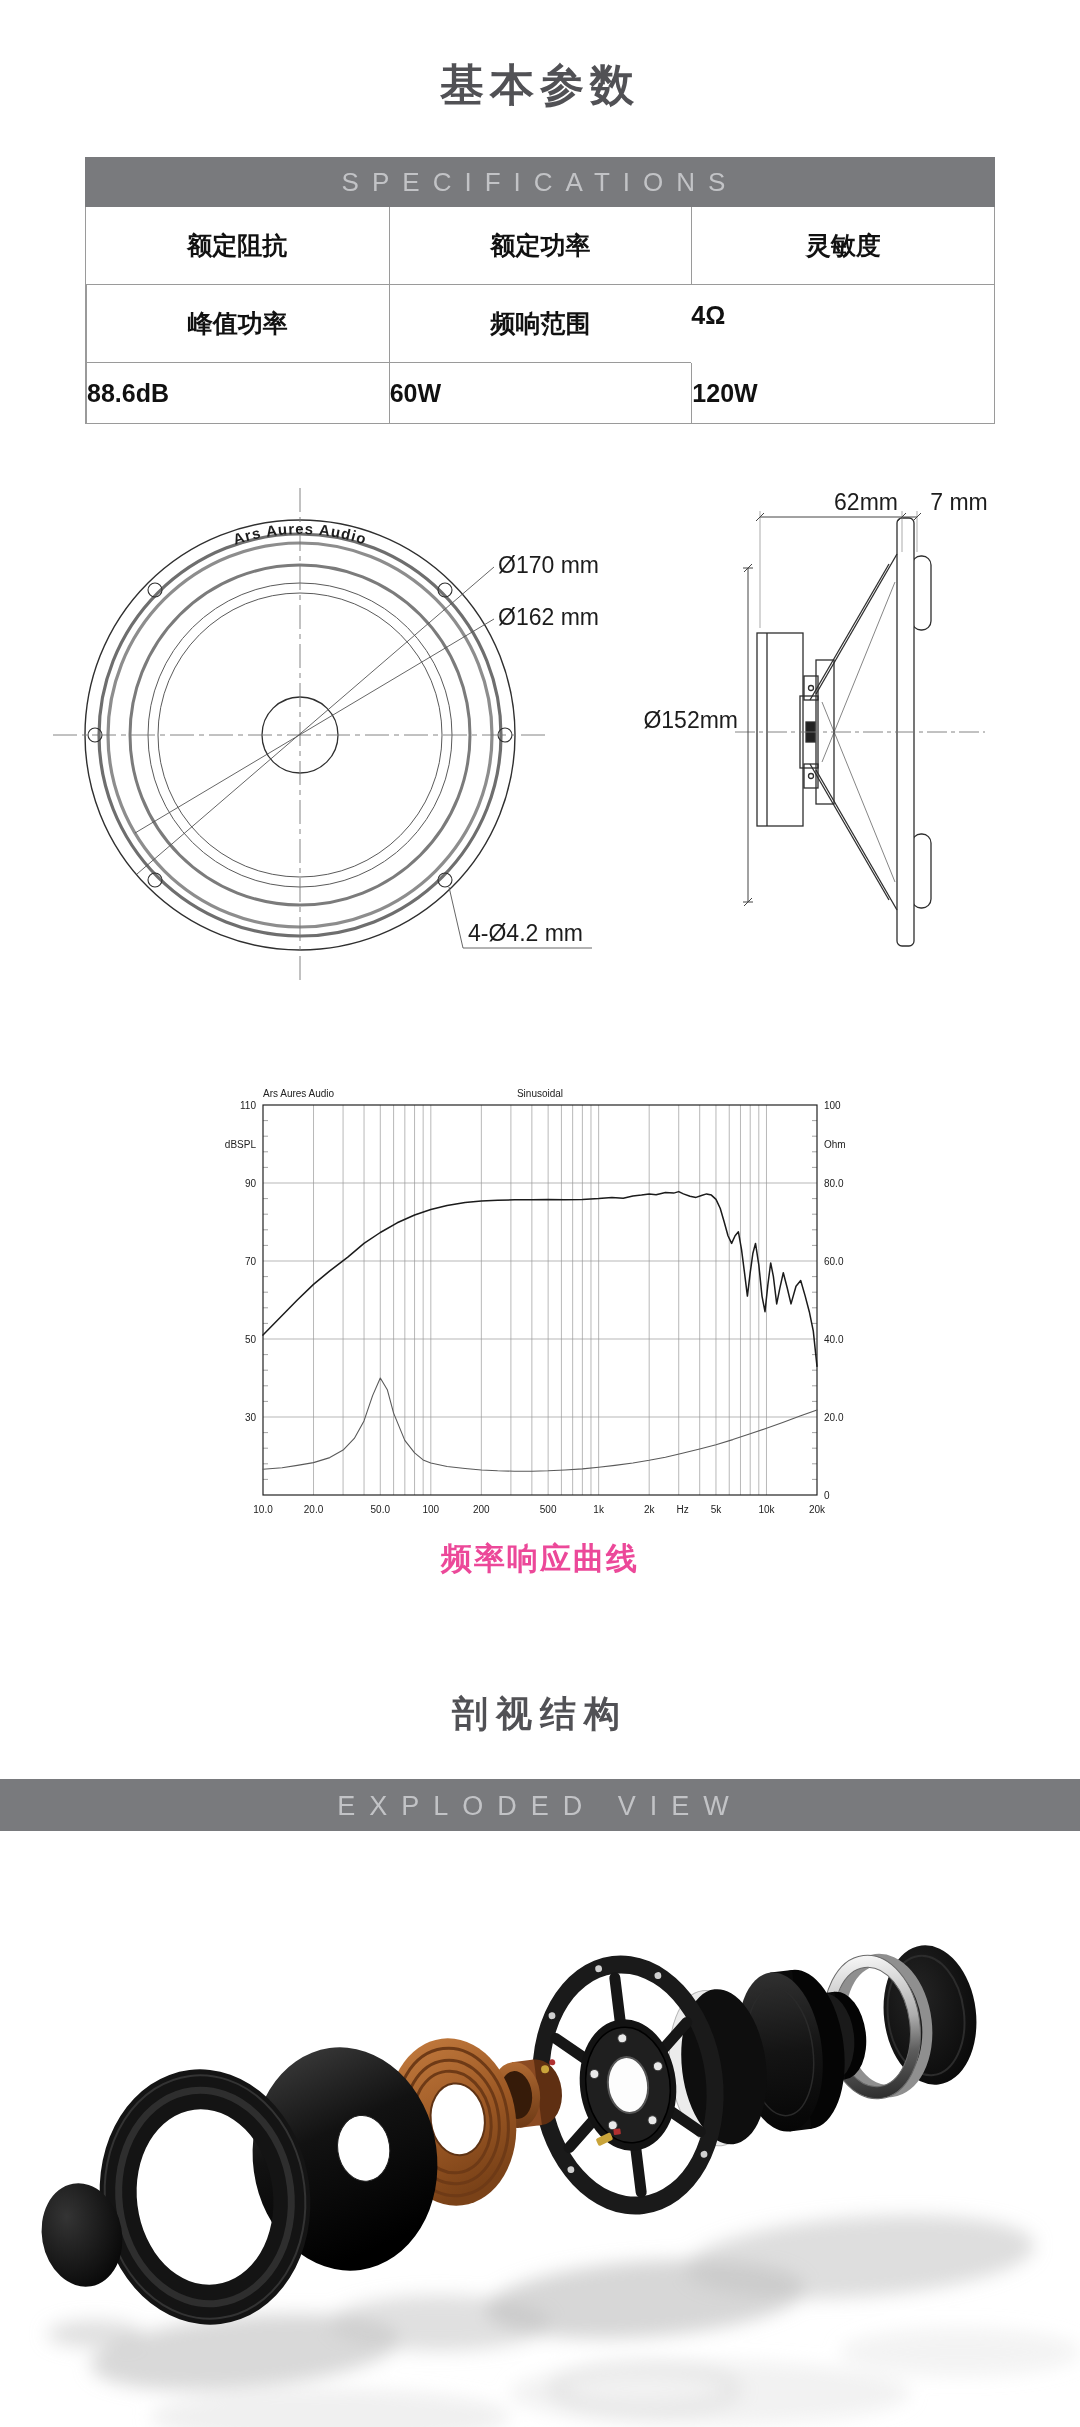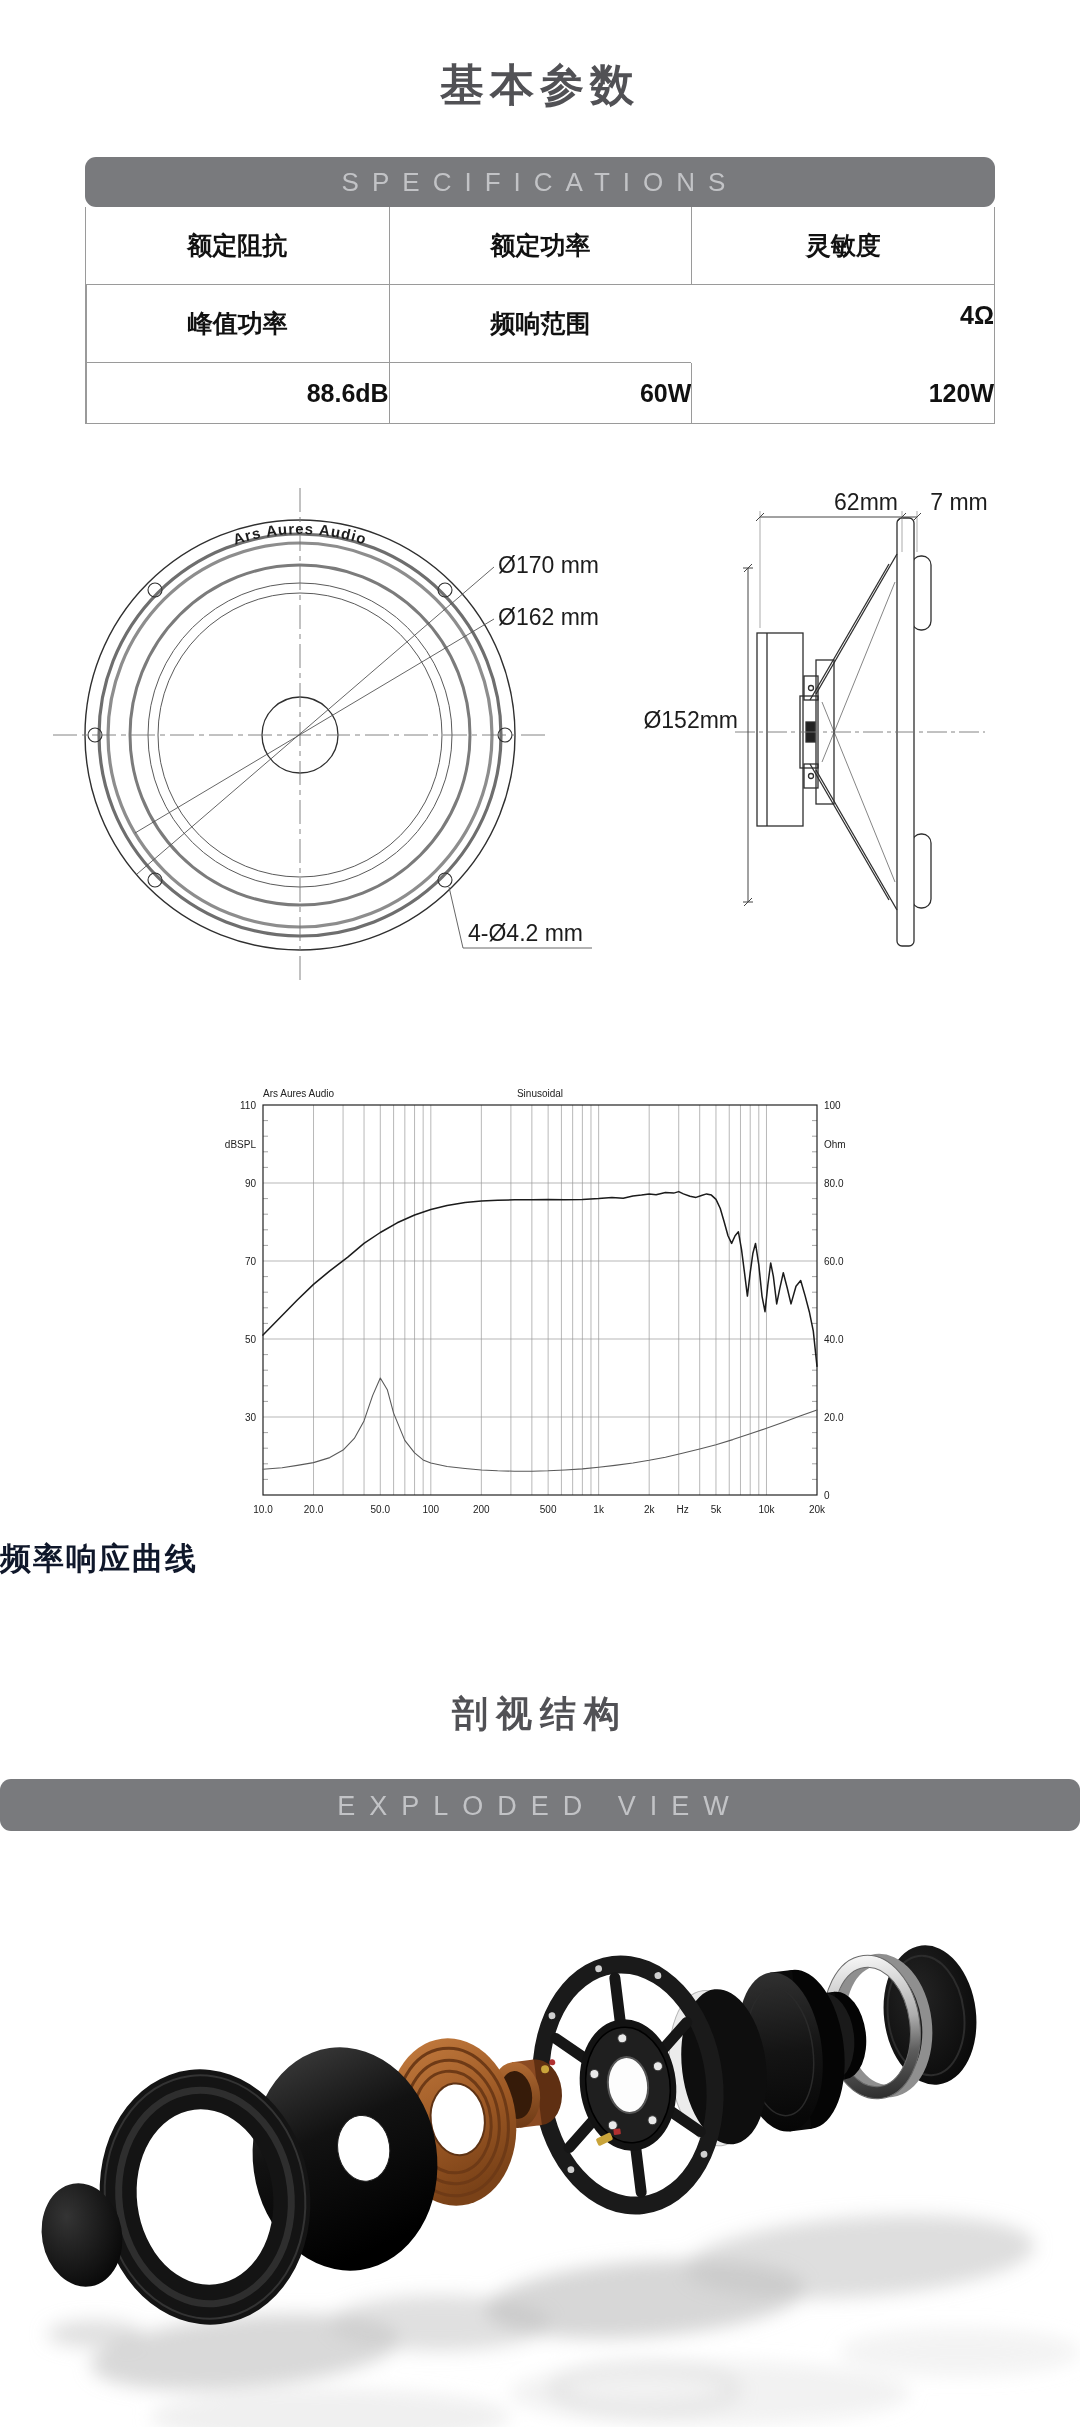--- a/index.html
+++ b/index.html
@@ -1,32 +1,32 @@
 <!DOCTYPE html>
 <html><head>
 <meta charset="utf-8">
 <style>
   html,body{margin:0;padding:0;background:#fff;}
   #root{position:relative;width:1080px;height:2427px;background:#fff;overflow:hidden;
         font-family:"Liberation Sans","DejaVu Sans",sans-serif;margin-top:40px;}
   .sec-title{position:absolute;left:0;width:1080px;text-align:center;font-weight:bold;color:#515155;}
   #title1{top:16px;font-size:44px;letter-spacing:6px;}
   #title2{top:1650px;font-size:36px;letter-spacing:8px;}
-  .banner{position:absolute;background:#797a7d;color:#c2c3c6;text-align:center;font-weight:400;border-radius:11px;}
+  .banner{position:absolute;background:#797a7d;color:#c2c3c6;text-align:center;font-weight:400;}
   #banner1{left:85px;top:117px;width:910px;height:50px;line-height:50px;font-size:26px;letter-spacing:13px;}
   #banner2{left:0;top:1739px;width:1080px;height:52px;line-height:54px;font-size:27px;letter-spacing:14px;}
   #spec-table{position:absolute;left:85px;top:167px;width:908px;display:grid;
               grid-template-columns:repeat(3,1fr);border:1px solid #9a9a9a;border-top:none;background:#fff;}
   #spec-table .th{height:77px;line-height:77px;text-align:center;font-size:25px;font-weight:bold;color:#111;
                   border-bottom:1px solid #9a9a9a;border-left:1px solid #9a9a9a;white-space:nowrap;}
-  #spec-table .td{height:60px;line-height:60px;text-align:right;font-size:25px;font-weight:bold;color:#111;
+  #spec-table .td{height:60px;line-height:60px;text-align:left;font-size:25px;font-weight:bold;color:#111;
                   border-left:1px solid #9a9a9a;white-space:nowrap;}
   #spec-table .no-l{border-left:none;}
-  #caption{position:absolute;left:0;top:1498px;width:1080px;text-align:left;
-           font-size:31px;font-weight:bold;color:#0f172a;letter-spacing:2px;}
+  #caption{position:absolute;left:0;top:1498px;width:1080px;text-align:center;
+           font-size:31px;font-weight:bold;color:#ec4899;letter-spacing:2px;}
   svg.layer{position:absolute;left:0;}
   #freq-chart{top:1040px;}
   #exploded{top:1797px;}
   text{font-family:"Liberation Sans","DejaVu Sans",sans-serif;}
   .dim-label{font-size:23px;fill:#1c1c1c;}
 </style>
 </head>
 <body>
 
 <div id="root">

